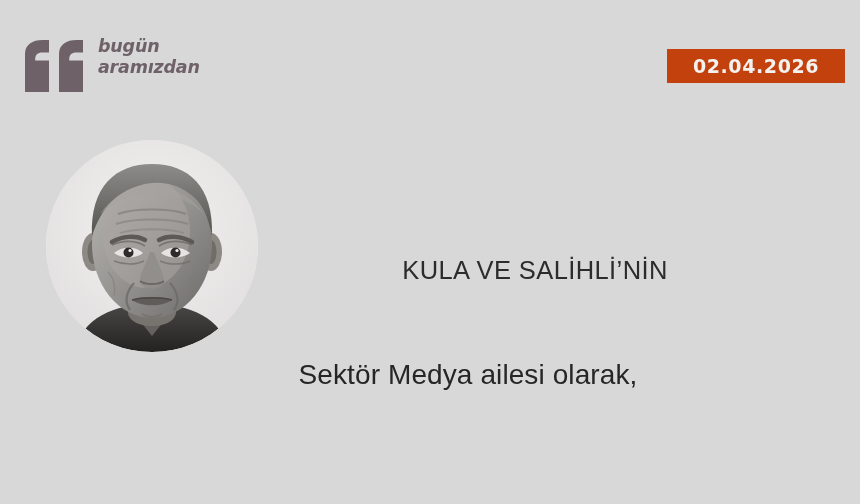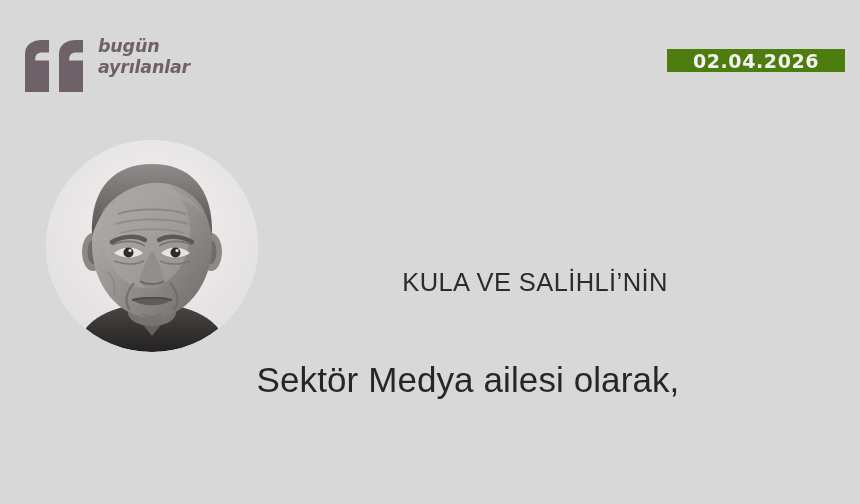--- a/index.html
+++ b/index.html
@@ -46,22 +46,22 @@
   .logo-text span {
     display: block;
   }
 
   
   .date-badge {
     position: absolute;
     left: 667px;
     top: 49px;
     width: 178px;
-    height: 23px;
-    background: #4d7c0f;
+    height: 34px;
+    background: #c2410c;
     display: flex;
     align-items: center;
     justify-content: center;
   }
   .date-badge .date-text {
     font-family: "DejaVu Sans", sans-serif;
     font-weight: bold;
     font-size: 19px;
     letter-spacing: 0.6px;
     color: #f4f2f0;
@@ -95,34 +95,33 @@
     color: #2c2c2c;
     font-family: "Liberation Sans", sans-serif;
     font-weight: normal;
     font-size: 25.5px;
     line-height: 1.42;
     letter-spacing: 0.4px;
   }
   .headline span {
     display: block;
     white-space: nowrap;
-    margin-top: 12px;
   }
 
   
   .message {
     position: absolute;
     left: 108px;
     top: 355px;
     width: 720px;
     text-align: center;
     color: #262626;
     font-family: "Liberation Sans", sans-serif;
     font-weight: normal;
-    font-size: 35px;
+    font-size: 28px;
     line-height: 1.42;
     letter-spacing: 0.1px;
   }
   .message span {
     display: block;
     white-space: nowrap;
   }
 </style>
 </head>
 <body>
@@ -131,21 +130,21 @@
 
   <div class="logo-block">
     <span class="quote-mark">
       <svg viewBox="0 0 66 52" xmlns="http://www.w3.org/2000/svg" aria-hidden="true">
         <path d="M5 14 C5 4.5 12.5 0 22.5 0 L29 0 L29 12.5 L22.5 12.5 C17.5 12.5 15.2 15 15.2 19.5 L15.2 20.5 L29 20.5 L29 52 L5 52 Z" fill="#6e6268"></path>
         <path d="M39 14 C39 4.5 46.5 0 56.5 0 L63 0 L63 12.5 L56.5 12.5 C51.5 12.5 49.2 15 49.2 19.5 L49.2 20.5 L63 20.5 L63 52 L39 52 Z" fill="#6e6268"></path>
       </svg>
     </span>
     <span class="logo-text">
       <span>bugün</span>
-      <span>ayrılanlar</span>
+      <span>aramızdan</span>
     </span>
   </div>
 
   <div class="date-badge">
     <span class="date-text">02.04.2026</span>
   </div>
 
   <div class="portrait">
     <svg viewBox="0 0 212 212" xmlns="http://www.w3.org/2000/svg" aria-hidden="true">
       <defs>

